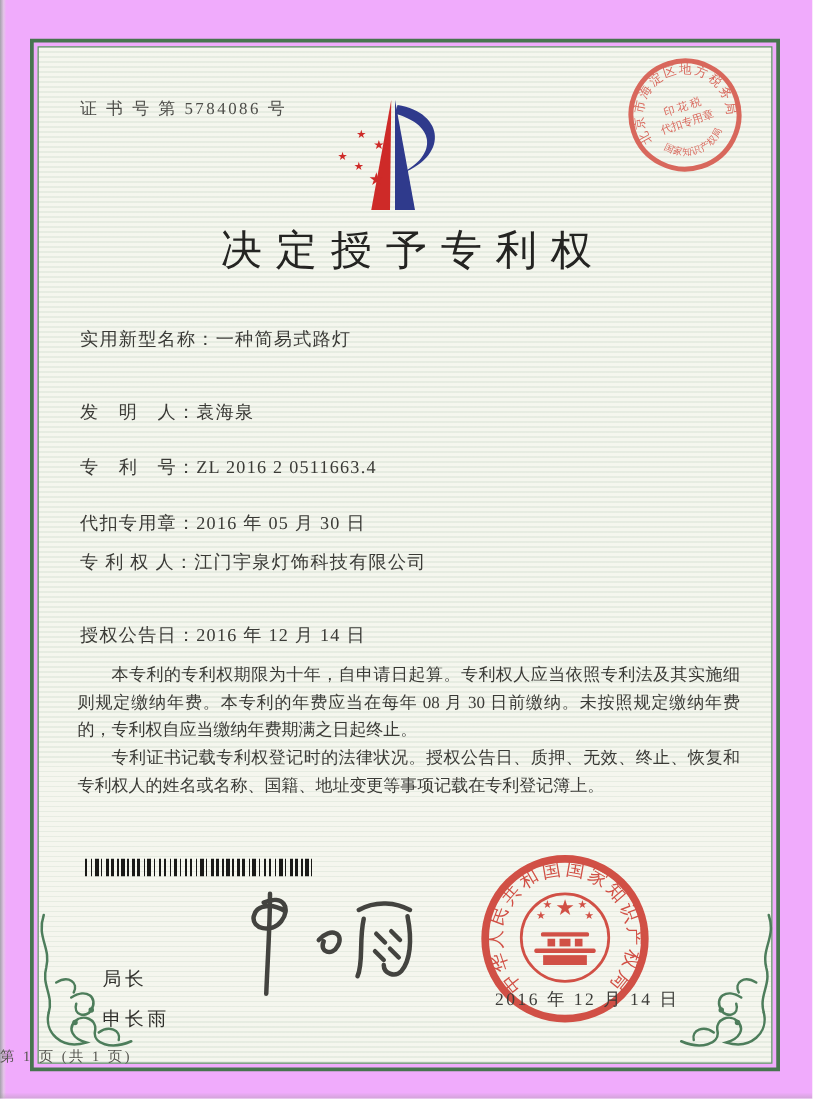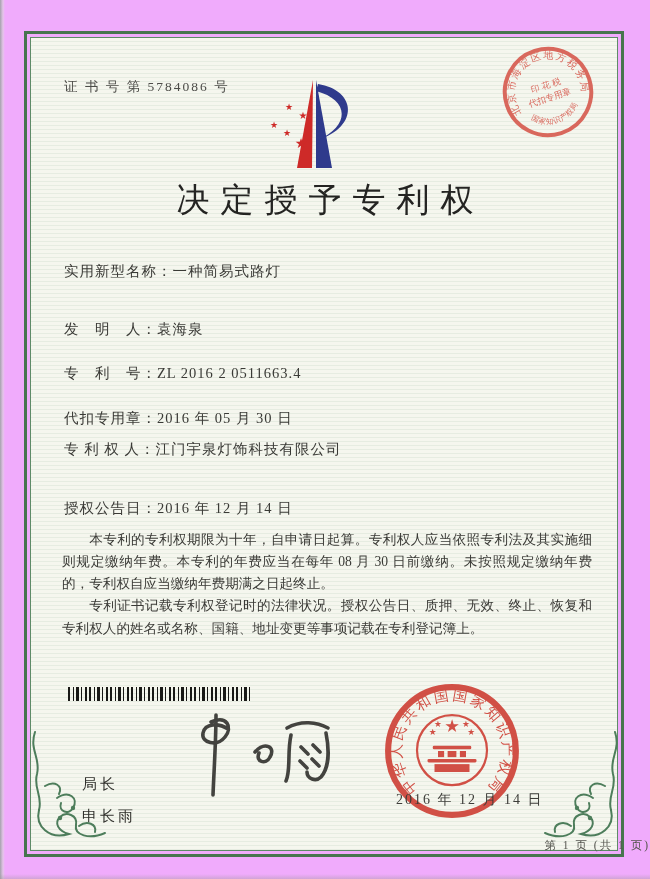--- a/index.html
+++ b/index.html
@@ -67,21 +67,21 @@
   .seal { position:absolute; left:382px; top:681px; width:140px; height:140px; opacity:.88; }
   .issue-date {
     position:absolute; left:396px; top:791px;
     font-size:14px; letter-spacing:2px; color:#3d3d39; z-index:5;
   }
   .ornament { position:absolute; top:728px; width:112px; height:120px; }
   .orn-left { left:27px; }
   .orn-right { right:27px; transform:scaleX(-1); }
   .footer {
     position:absolute; left:0; top:838px; width:100%;
-    text-align:right; font-size:11.5px; letter-spacing:2px; color:#55554f;
+    text-align:left; font-size:11.5px; letter-spacing:2px; color:#55554f;
   }
 </style>
 </head>
 <body>
 
 <div class="page">
 
   <div class="edge-left"></div>
   <div class="edge-bottom"></div>
 

